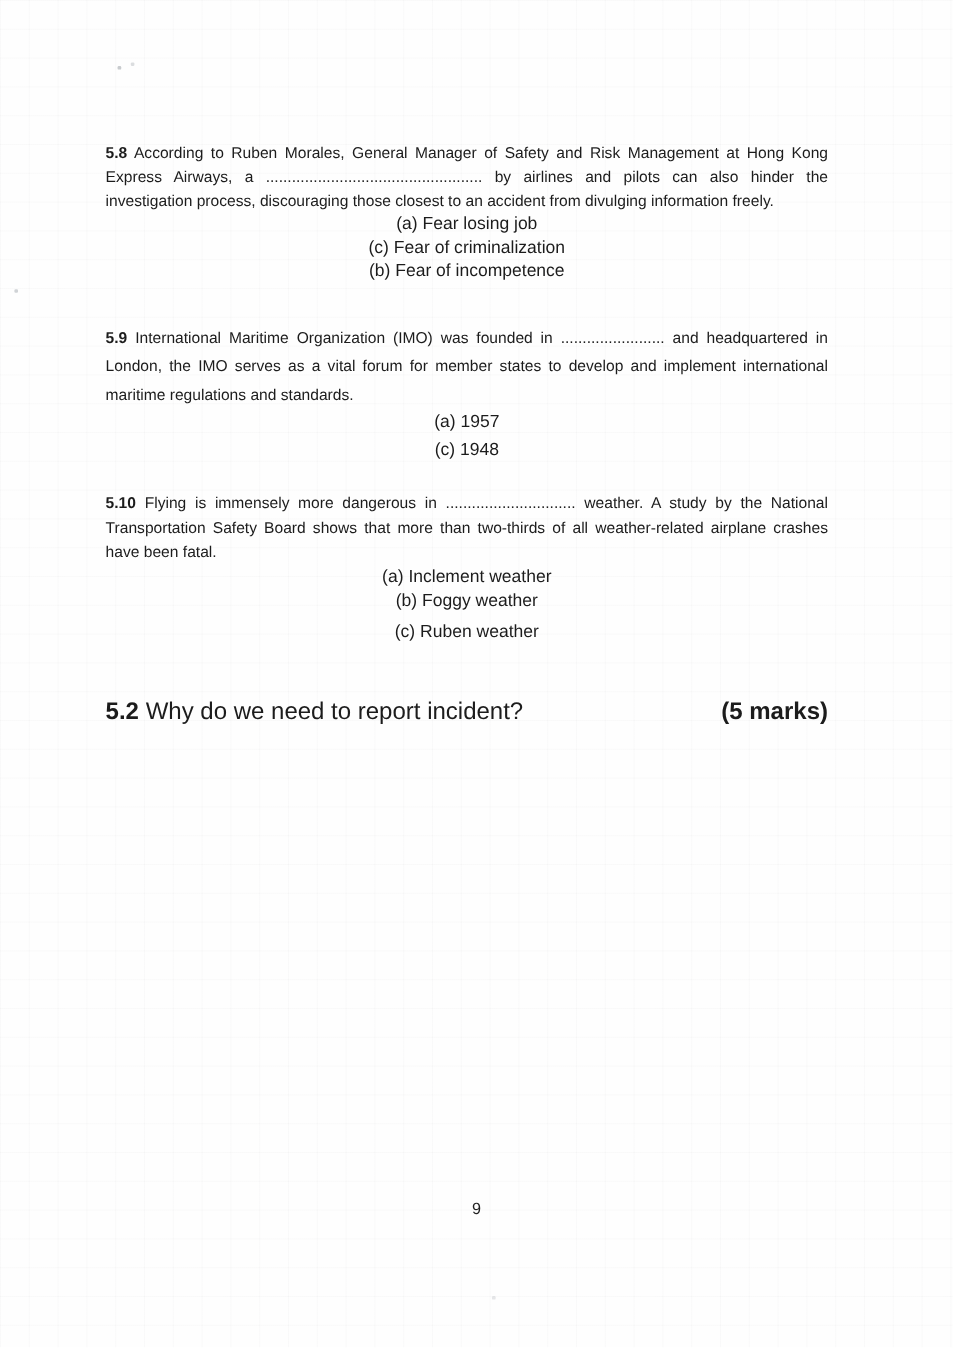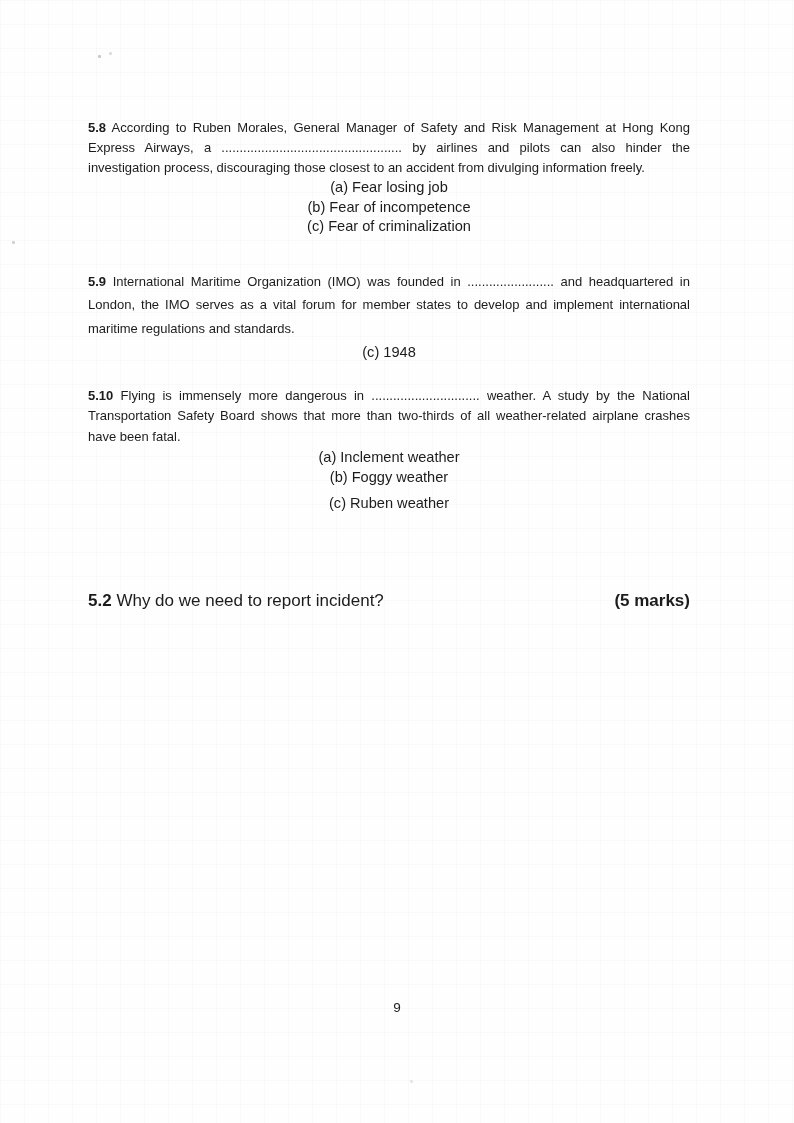--- a/index.html
+++ b/index.html
@@ -43,25 +43,25 @@
   .q59 { margin-top: 33px; }
   .q59 .qtext { line-height: 23.6px; margin-top: 32px; }
   .q59 .option { line-height: 23.4px; }
   
   .q510 { margin-top: 22px; }
   .q510 .qtext { line-height: 20.4px; }
   .q510 .option { line-height: 20px; }
   .q510 .option-last { margin-top: 6px; }
   
   .q52-row {
-    margin-top: 78px;
+    margin-top: 46px;
     display: flex;
     justify-content: space-between;
     align-items: baseline;
-    font-size: 17px;
+    font-size: 20px;
     line-height: 20px;
   }
   .q52-text { margin: 0; }
   .marks { font-weight: bold; white-space: nowrap; }
   
   .page-number {
     position: absolute;
     top: 1000px;
     left: 0;
     right: 0;
@@ -92,28 +92,29 @@
   <span class="speck speck-2"></span>
   <span class="speck speck-3"></span>
   <span class="speck speck-4"></span>
 
   <div class="content">
 
     <section class="q58">
       <p class="qtext"><b class="qnum">5.8</b> <span>According to Ruben Morales, General Manager of Safety and Risk Management at Hong Kong Express Airways, a .................................................. by airlines and pilots can also hinder the investigation process, discouraging those closest to an accident from divulging information freely.</span></p>
       <div>
         <div class="option">(a) Fear losing job</div>
+        <div class="option">(c) Fear of criminalization</div>
         <div class="option">(b) Fear of incompetence</div>
-        <div class="option">(c) Fear of criminalization</div>
       </div>
     </section>
 
     <section class="q59">
       <p class="qtext"><b class="qnum">5.9</b> <span>International Maritime Organization (IMO) was founded in ........................ and headquartered in London, the IMO serves as a vital forum for member states to develop and implement international maritime regulations and standards.</span></p>
       <div>
+        <div class="option">(a) 1957</div>
         <div class="option">(c) 1948</div>
       </div>
     </section>
 
     <section class="q510">
       <p class="qtext"><b class="qnum">5.10</b> <span>Flying is immensely more dangerous in .............................. weather. A study by the National Transportation Safety Board shows that more than two-thirds of all weather-related airplane crashes have been fatal.</span></p>
       <div>
         <div class="option">(a) Inclement weather</div>
         <div class="option">(b) Foggy weather</div>
         <div class="option option-last">(c) Ruben weather</div>

